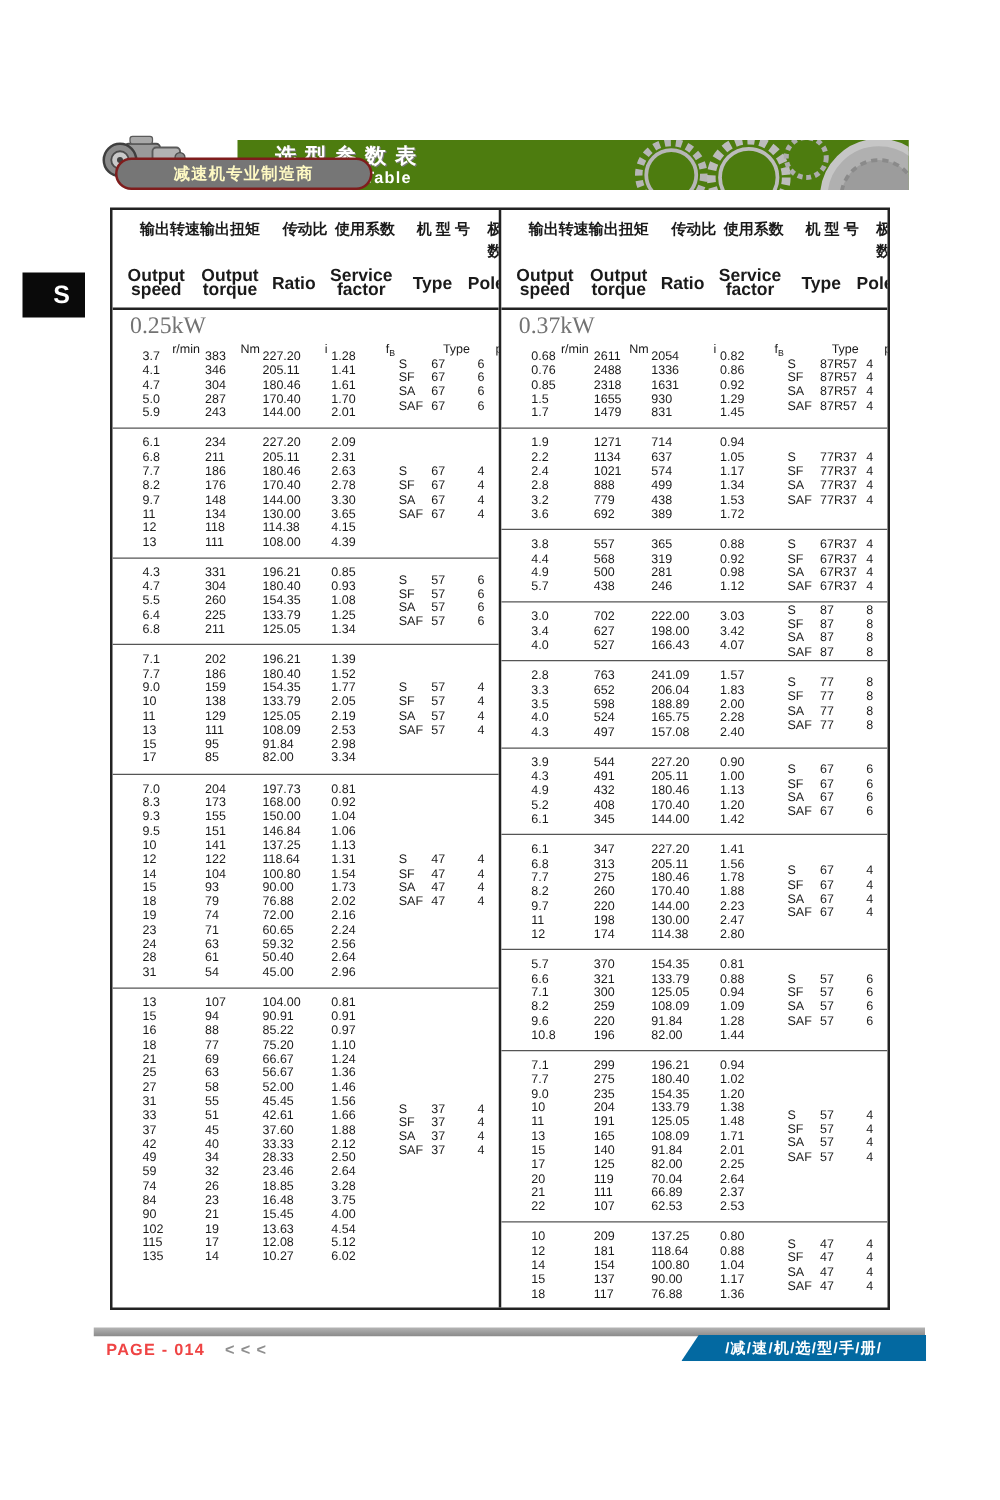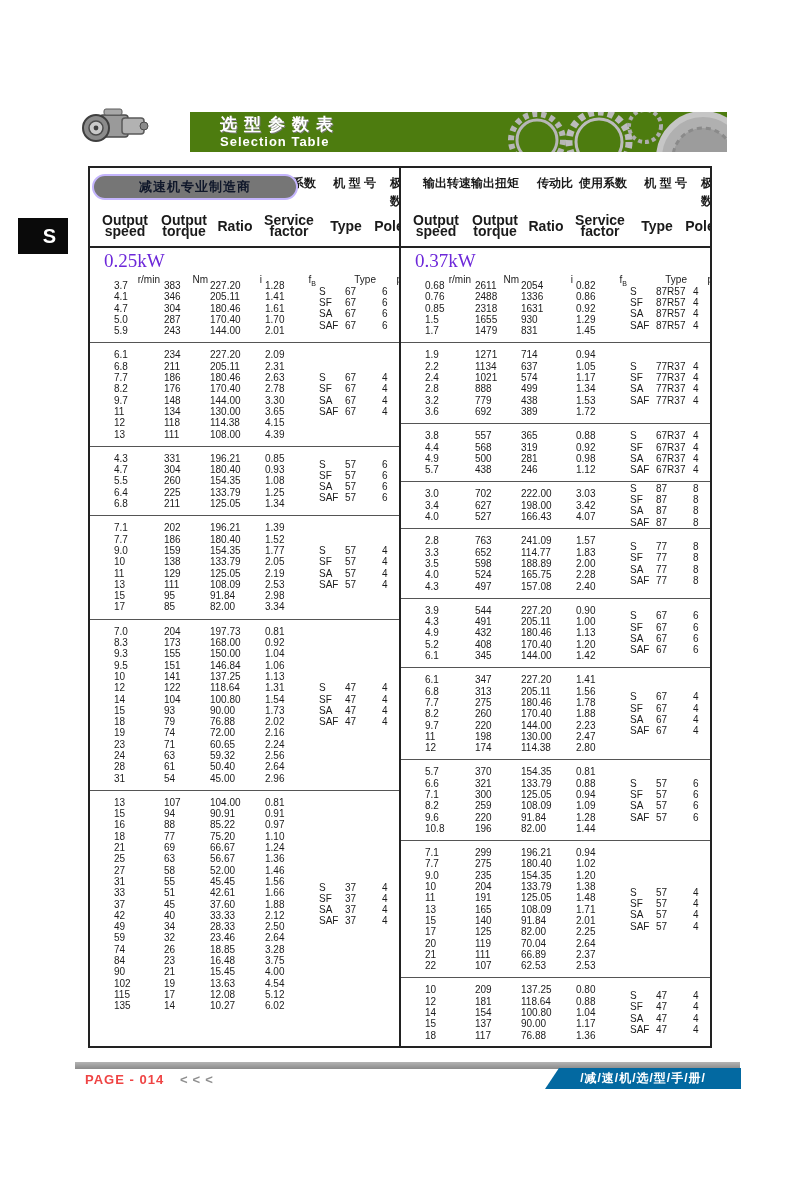--- a/index.html
+++ b/index.html
@@ -5,40 +5,40 @@
   html,body{margin:0;padding:0;background:#fff;}
   body{width:800px;height:1200px;position:relative;font-family:"Liberation Sans",sans-serif;color:#1a1a1a;overflow:hidden;}
 
   
   .band{position:absolute;left:190px;top:112px;width:537px;height:40px;background:#4d7c0f;overflow:hidden;}
   .band-titles{position:absolute;left:30px;top:3px;z-index:2;}
   .band-title-cn{color:#fff;font-weight:bold;font-size:17px;letter-spacing:7px;line-height:19px;text-shadow:1px 1px 0 #787878;}
   .band-title-en{color:#fff;font-weight:bold;font-size:13px;line-height:15px;letter-spacing:1px;}
   .band-gears{position:absolute;right:0;top:0;height:40px;}
   .logo{position:absolute;left:78px;top:101px;}
-  .badge{position:absolute;left:92px;top:126px;width:202px;height:22px;background:#767676;border:2px solid #c4b5fd;border-radius:13px;color:#0f172a;font-weight:bold;font-size:13px;line-height:22px;text-align:center;letter-spacing:1px;z-index:3;margin-top:48px;}
+  .badge{position:absolute;left:92px;top:126px;width:202px;height:22px;background:#767676;border:2px solid #7f1d1d;border-radius:13px;color:#fef9c3;font-weight:bold;font-size:13px;line-height:22px;text-align:center;letter-spacing:1px;z-index:3;}
 
   
   .side-tab{position:absolute;left:18px;top:218px;width:50px;height:36px;background:#0a0a0a;color:#fff;font-size:20px;font-weight:bold;display:flex;align-items:center;justify-content:flex-end;padding-right:12px;box-sizing:border-box;}
 
   
   .seltable{position:absolute;left:88px;top:166px;width:624px;height:882px;border:2px solid #222;box-sizing:border-box;display:flex;}
   .half{flex:1 1 50%;position:relative;overflow:hidden;}
   .half + .half{border-left:2px solid #222;}
 
   .thead{height:80px;box-sizing:border-box;border-bottom:2px solid #222;padding-top:6px;}
   .hrow{display:grid;grid-template-columns:70px 48px 54px 54px 60px 26px;}
   .hrow .hc{text-align:right;}
   .hrow.cn{font-weight:bold;font-size:12px;line-height:18px;}
   .hrow.en{font-size:14px;line-height:11px;height:32px;font-weight:bold;}
   .hrow.en .hc{display:flex;align-items:center;justify-content:center;text-align:center;}
   .hrow.units{font-size:10px;line-height:20px;margin-top:28px;}
   .fsub{font-size:7px;}
 
-  .kw{margin:0;padding:3px 0 0 14px;height:23px;font-family:"Liberation Serif",serif;font-weight:normal;font-size:19px;line-height:20px;color:#6d28d9;}
+  .kw{margin:0;padding:3px 0 0 14px;height:23px;font-family:"Liberation Serif",serif;font-weight:normal;font-size:19px;line-height:20px;color:#737373;}
 
   .block{position:relative;padding:6px 0;}
   .block + .block{border-top:1px solid #555;}
   .rows{display:grid;grid-template-columns:70px 48px 54px 54px;}
   .dc{font-size:10px;line-height:11.3px;white-space:nowrap;}
   .c0{padding-left:24px;}
   .c1{padding-left:4px;}
   .c2{padding-left:2px;}
   .c3{padding-left:3px;}
   .typegroup{position:absolute;left:226px;top:0;bottom:0;width:86px;display:flex;flex-direction:column;justify-content:center;}
@@ -795,21 +795,21 @@
           </div>
         </div>
         <div class="block">
           <div class="rows">
             <div class="dc c0">2.8</div>
             <div class="dc c1">763</div>
             <div class="dc c2">241.09</div>
             <div class="dc c3">1.57</div>
             <div class="dc c0">3.3</div>
             <div class="dc c1">652</div>
-            <div class="dc c2">114.77</div>
+            <div class="dc c2">206.04</div>
             <div class="dc c3">1.83</div>
             <div class="dc c0">3.5</div>
             <div class="dc c1">598</div>
             <div class="dc c2">188.89</div>
             <div class="dc c3">2.00</div>
             <div class="dc c0">4.0</div>
             <div class="dc c1">524</div>
             <div class="dc c2">165.75</div>
             <div class="dc c3">2.28</div>
             <div class="dc c0">4.3</div>

